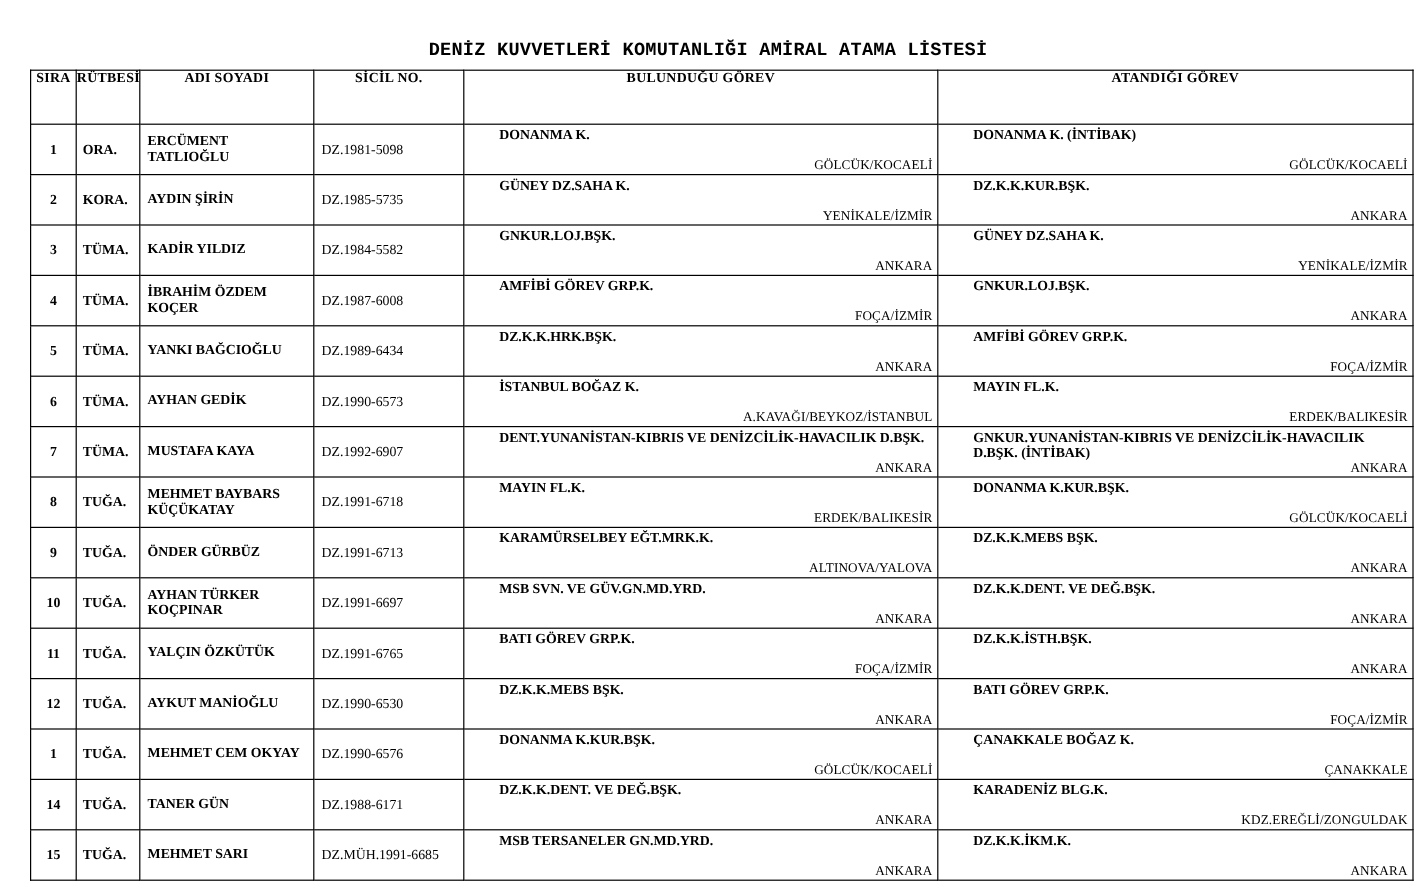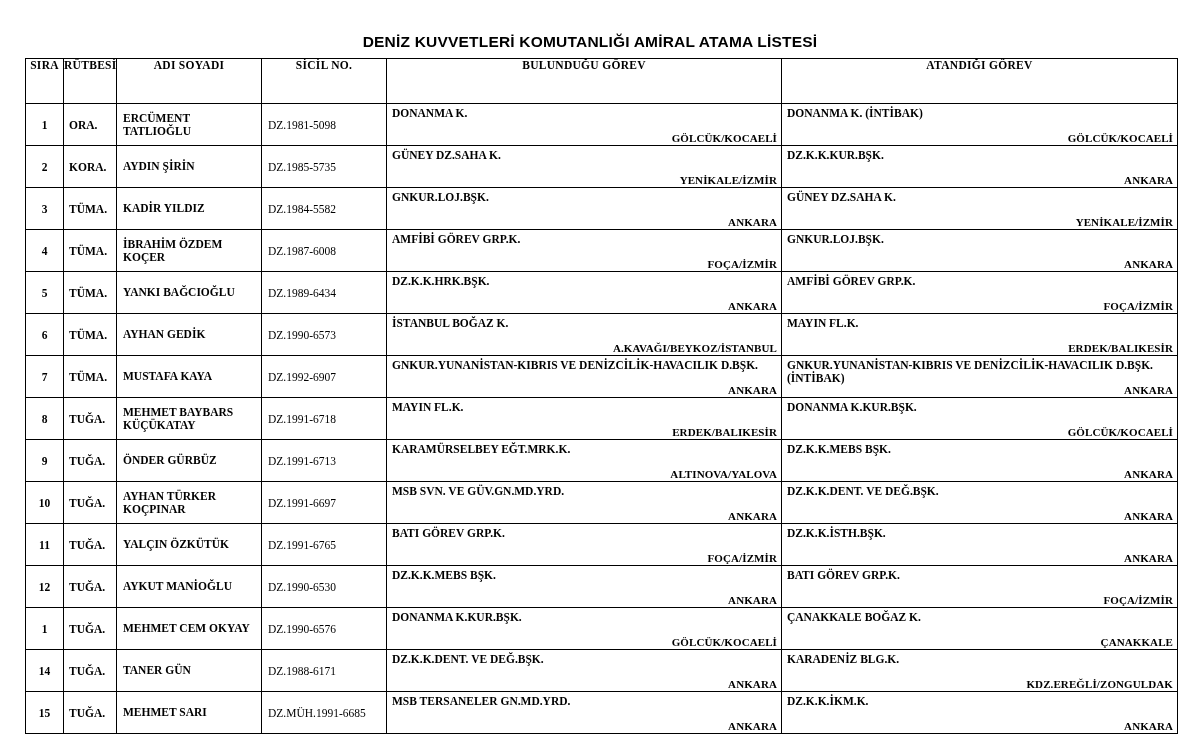--- a/index.html
+++ b/index.html
@@ -15,21 +15,21 @@
     overflow: hidden;
     position: relative;
   }
 
   .page-title {
     position: absolute;
     left: 0;
     top: 33px;
     width: 1180px;
     text-align: center;
-    font-family: Liberation Sans, sans-serif;
+    font-family: Liberation Mono, monospace;
     font-weight: bold;
     font-size: 15.5px;
     letter-spacing: 0.2px;
   }
 
   .table-wrap {
     position: absolute;
     left: 25px;
     top: 58px;
     width: 1152px;
@@ -105,32 +105,33 @@
     font-size: 11.5px;
     padding-left: 6px;
   }
 
   
   .duty-cell {
     height: 41px;
     box-sizing: border-box;
     position: relative;
     padding: 3px 5px 2px 5px;
+    margin-left: 24px;
   }
   .duty-text {
     font-weight: bold;
     font-size: 11.5px;
     line-height: 1.14;
     text-align: left;
   }
   .duty-loc {
     position: absolute;
     right: 4px;
     bottom: 1px;
-    font-weight: bold;
+    font-weight: normal;
     font-size: 11px;
     letter-spacing: 0.1px;
     text-align: left;
     white-space: nowrap;
   }
 </style>
 </head>
 <body>
 
 <div class="page-title">DENİZ KUVVETLERİ KOMUTANLIĞI AMİRAL ATAMA LİSTESİ</div>
@@ -320,21 +321,21 @@
             <div class="cell-inner cell-rutbe">TÜMA.</div>
           </td>
           <td class="cell">
             <div class="cell-inner cell-name">MUSTAFA KAYA</div>
           </td>
           <td class="cell">
             <div class="cell-inner cell-sicil">DZ.1992-6907</div>
           </td>
           <td>
             <div class="duty-cell">
-              <div class="duty-text">GNKUR.YUNANİSTAN-KIBRIS VE DENİZCİLİK-HAVACILIK D.BŞK.</div>
+              <div class="duty-text">DENT.YUNANİSTAN-KIBRIS VE DENİZCİLİK-HAVACILIK D.BŞK.</div>
               <div class="duty-loc">ANKARA</div>
             </div>
           </td>
           <td>
             <div class="duty-cell">
               <div class="duty-text">GNKUR.YUNANİSTAN-KIBRIS VE DENİZCİLİK-HAVACILIK D.BŞK. (İNTİBAK)</div>
               <div class="duty-loc">ANKARA</div>
             </div>
           </td>
         </tr>

